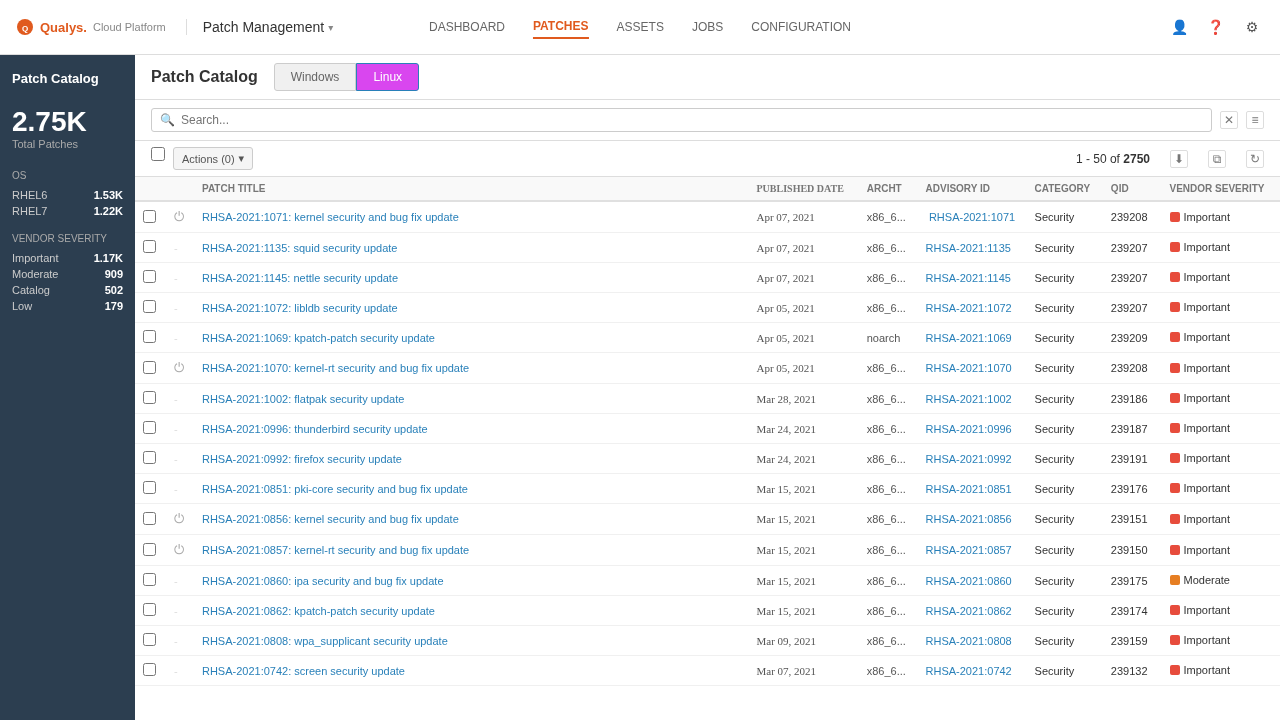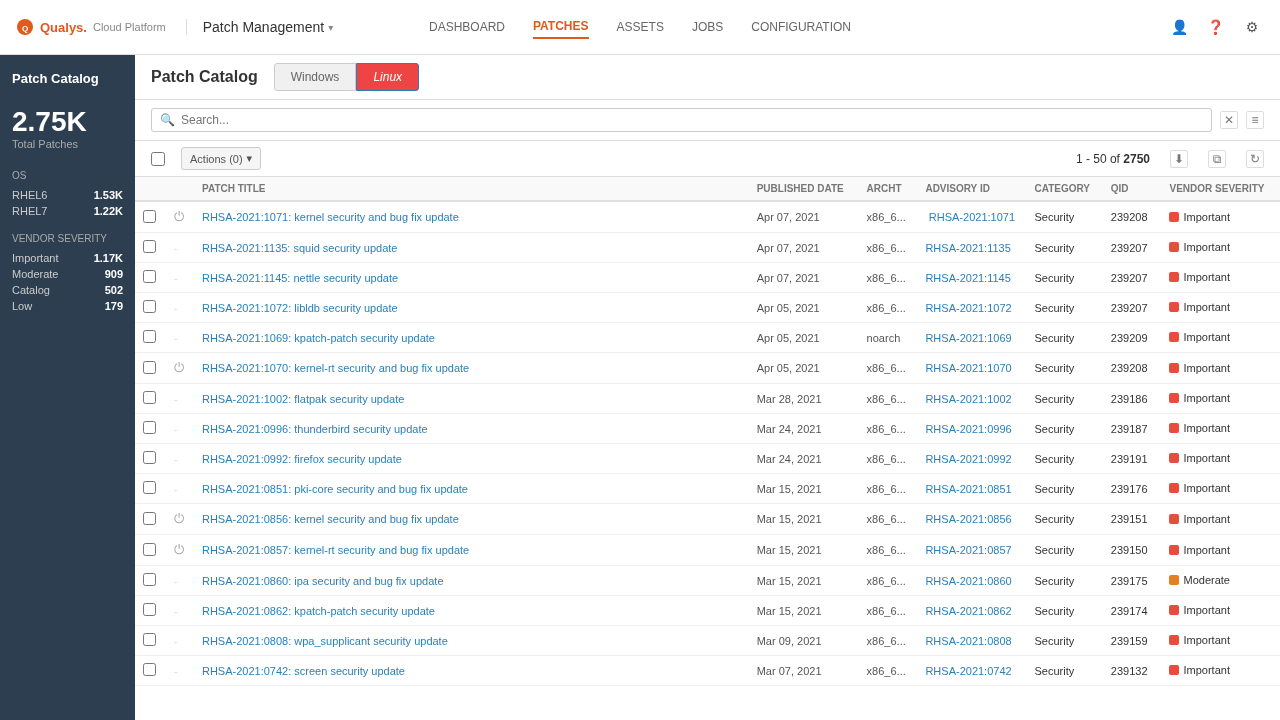--- a/index.html
+++ b/index.html
@@ -156,24 +156,23 @@
       background: #f0f0f0;
       color: #666;
     }
     .tab:first-child {
       border-radius: 3px 0 0 3px;
     }
     .tab:last-child {
       border-radius: 0 3px 3px 0;
     }
     .tab.active {
-      background: #ef4444;
+      background: #d946ef;
       color: #fff;
       border-color: #2980b9;
-      font-style: italic;
     }
 
     
     .search-bar {
       background: #fff;
       padding: 8px 16px;
       display: flex;
       align-items: center;
       gap: 8px;
       border-bottom: 1px solid #ddd;
@@ -205,22 +204,21 @@
     .actions-bar {
       background: #fff;
       padding: 6px 16px;
       display: flex;
       align-items: center;
       justify-content: space-between;
       border-bottom: 1px solid #ddd;
     }
     .actions-left {
       display: flex;
-      align-items: center;
-      gap: 16px;
+      gap: 8px;
     }
     .checkbox-all {
       width: 14px; height: 14px; cursor: pointer;
     }
     .actions-btn {
       display: flex;
       align-items: center;
       gap: 4px;
       border: 1px solid #ccc;
       background: #f5f5f5;
@@ -289,21 +287,21 @@
       font-size: 11px;
     }
     .severity-dot {
       width: 10px; height: 10px;
       border-radius: 2px;
       display: inline-block;
     }
     .col-check { width: 24px; }
     .col-reboot { width: 24px; }
     .col-title { width: 520px; }
-    .col-date { width: 90px; }
+    .col-date { width: 90px; font-family: Liberation Serif, serif; }
     .col-arch { width: 50px; }
     .col-advisory { width: 100px; }
     .col-category { width: 70px; margin-left: 8px; }
     .col-qid { width: 55px; }
     .col-severity { width: 80px; }
   </style>
 </head>
 <body>
 
 <div class="top-bar">

